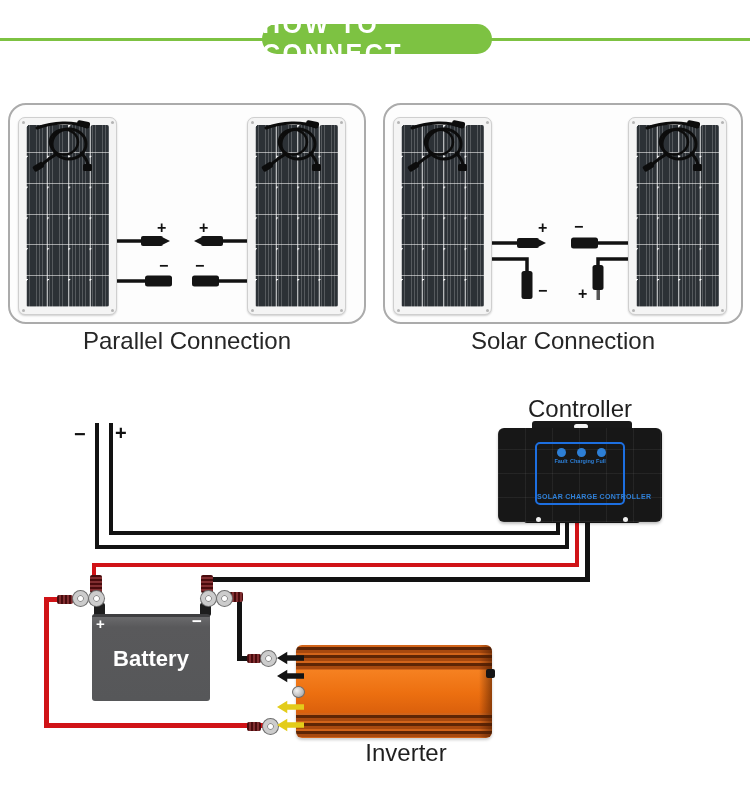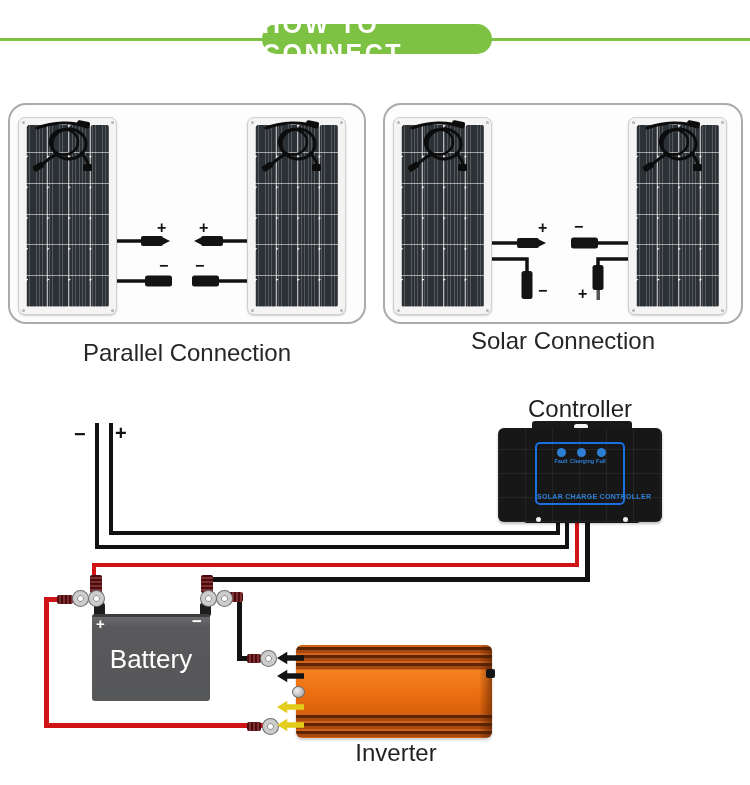--- a/index.html
+++ b/index.html
@@ -25,21 +25,21 @@
   .conn-box {
     position:absolute; top:103px; height:221px;
     border:2.5px solid #ababab; border-radius:18px; background:#fdfdfd;
   }
   .box-parallel { left:8px;  width:358px; }
   .box-series  { left:383px; width:360px; }
   .conn-label {
     position:absolute; top:327px; text-align:center;
     font-size:24px; color:#262626;
   }
-  .lbl-parallel { left:8px;  width:358px;margin-top:12px; }
+  .lbl-parallel { left:8px;  width:358px; }
   .lbl-series  { left:383px; width:360px; }
 
   
   .solar-panel {
     position:absolute; width:99px; height:198px;
     background:#f4f4f4; border:1px solid #cfcfcf; border-radius:7px;
     box-shadow:0 1px 2px rgba(0,0,0,.18);
   }
   .solar-panel::after { 
     content:""; position:absolute; left:3px; top:3px; width:3px; height:3px;
@@ -94,21 +94,21 @@
     font-size:7px; font-weight:bold; color:#2f80d8; letter-spacing:.3px; white-space:nowrap;
   }
 
   
   .battery {
     position:absolute; left:92px; top:614px; width:118px; height:87px;
     background:linear-gradient(180deg,#6a6a6c 0%, #59595b 12%, #565759 100%);
     border-top:3px solid #3e3e40; border-radius:3px;
     display:flex; align-items:center; justify-content:center;
   }
-  .battery-label { color:#ffffff; font-size:26px; }
+  .battery-label { color:#ffffff; font-size:22px;font-weight:bold; }
   .batt-plus  { position:absolute; left:96px;  top:615px; color:#fff; font-weight:bold; font-size:15px; }
   .batt-minus { position:absolute; left:192px; top:612px; color:#fff; font-weight:bold; font-size:17px; }
   .post { position:absolute; width:11px; height:13px; background:#1d1d1d; border-radius:2px; }
   .clamp { position:absolute; background:#701114; border-radius:2px;
            background-image:repeating-linear-gradient(0deg, rgba(0,0,0,.35) 0 2px, rgba(255,255,255,.12) 2px 4px); }
   .clamp-h { background-image:repeating-linear-gradient(90deg, rgba(0,0,0,.35) 0 2px, rgba(255,255,255,.12) 2px 4px); }
   .ring {
     position:absolute; width:15px; height:15px; border-radius:50%;
     background:#ffffff; border:4px solid #cccccc; box-shadow:0 0 0 1px #6f6f6f, inset 0 0 0 1px #8a8a8a;
   }
@@ -299,15 +299,15 @@
     <div class="inv-mid"></div>
     <div class="inv-bot"></div>
     <div class="inv-side"></div>
   </div>
   <div class="inv-nub"></div>
   <div class="spade blk" style="left:277px; top:651px;"></div>
   <div class="spade blk" style="left:277px; top:669px;"></div>
   <div class="oval-term"></div>
   <div class="spade yel" style="left:277px; top:700px;"></div>
   <div class="spade yel" style="left:277px; top:718px;"></div>
-  <div class="heading" style="left:300px; top:739px; width:192px;">Inverter</div>
+  <div class="heading" style="left:310px; top:739px; width:192px;">Inverter</div>
 
 </div>
 
 </body></html>

